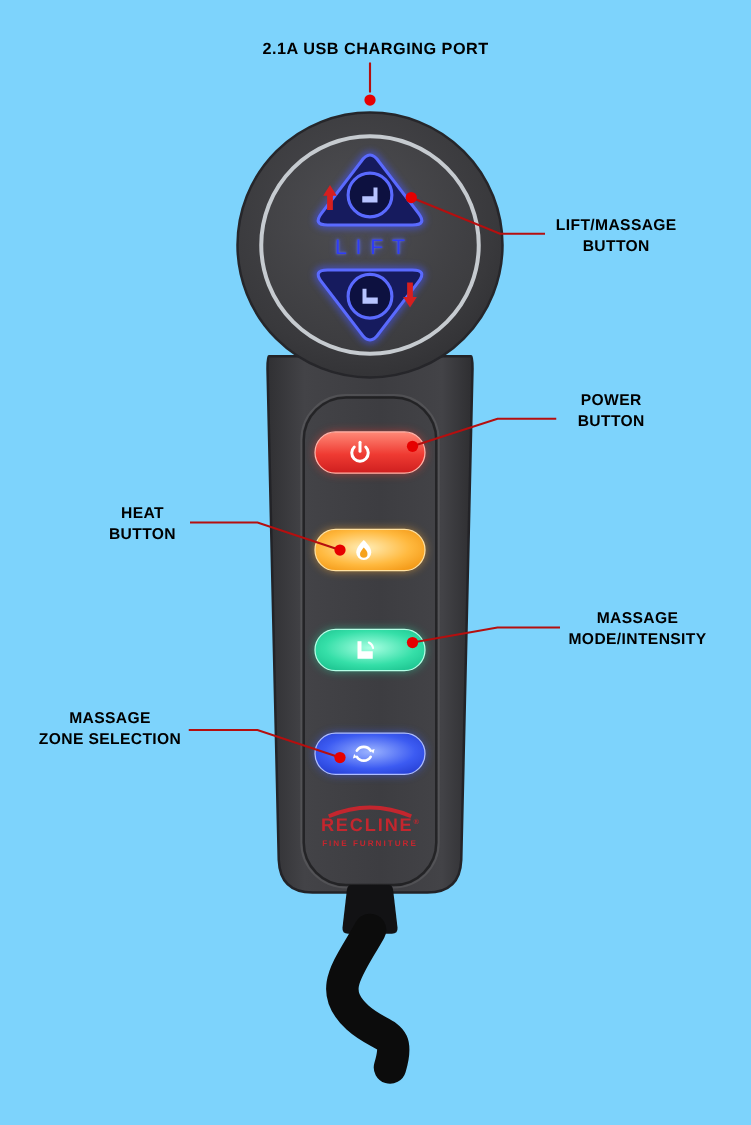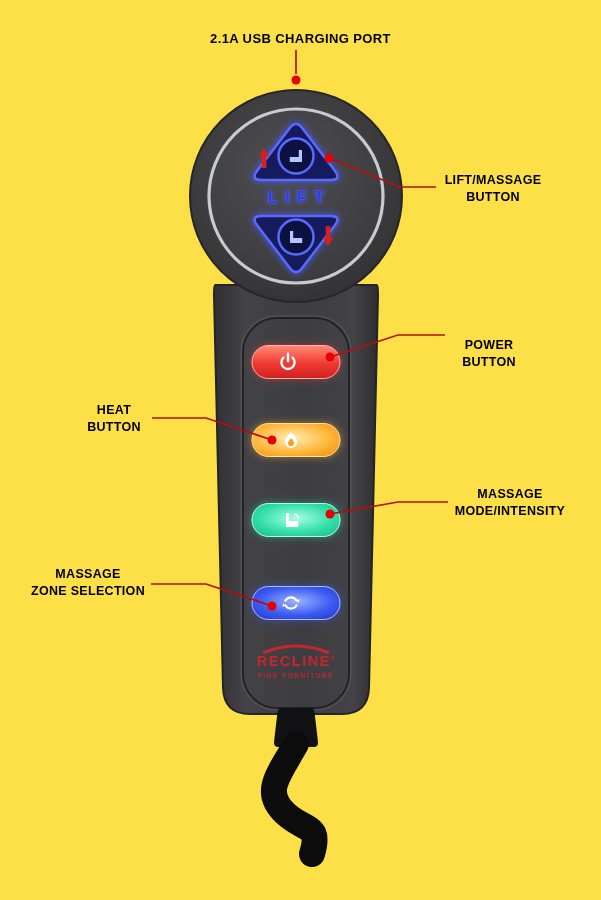--- a/index.html
+++ b/index.html
@@ -1,30 +1,30 @@
 <!DOCTYPE html>
 <html><head>
 <meta charset="utf-8">
 <style>
   html,body{margin:0;padding:0;background:#ffffff;}
-  .stage{position:relative;width:601px;height:900px;background:#fde047;overflow:hidden;
+  .stage{position:relative;width:601px;height:900px;background:#7dd3fc;overflow:hidden;
          font-family:"Liberation Sans",sans-serif;}
   svg.art,svg.overlay{position:absolute;left:0;top:0;}
   svg.art{z-index:1;}
   svg.overlay{z-index:4;pointer-events:none;}
   .label{position:absolute;z-index:3;font-weight:bold;font-size:12.5px;line-height:1.35;
          color:#000;text-align:center;white-space:pre-line;letter-spacing:.3px;}
   .label.title{left:0;right:0;top:30px;font-size:13px;letter-spacing:.4px;}
   .label.lift-recline{left:437px;top:172px;width:112px;}
-  .label.power{left:447px;top:337px;width:84px;}
+  .label.power{left:447px;top:312px;width:84px;}
   .label.heat{left:78px;top:402px;width:72px;}
   .label.mmode{left:450px;top:486px;width:120px;}
   .label.mzone{left:25px;top:566px;width:126px;}
   .lift-text{position:absolute;z-index:2;left:236px;top:188px;width:120px;text-align:center;
-         font-weight:bold;font-size:17px;letter-spacing:7px;text-indent:7px;color:#2f3cf5;
+         font-weight:normal;font-size:17px;letter-spacing:7px;text-indent:7px;color:#2f3cf5;
          text-shadow:0 0 6px rgba(70,90,255,.95),0 0 2px rgba(120,140,255,.9);}
   .brand{position:absolute;z-index:2;left:236px;top:654px;width:120px;text-align:center;
          color:#c4262e;font-weight:bold;font-size:14.5px;letter-spacing:1.5px;line-height:1;}
   .brand sup{font-size:6px;letter-spacing:0;}
   .brand-sub{position:absolute;z-index:2;left:236px;top:672px;width:120px;text-align:center;
          color:#c4262e;font-weight:bold;font-size:6.5px;letter-spacing:1.6px;}
 </style>
 </head>
 <body>
 

